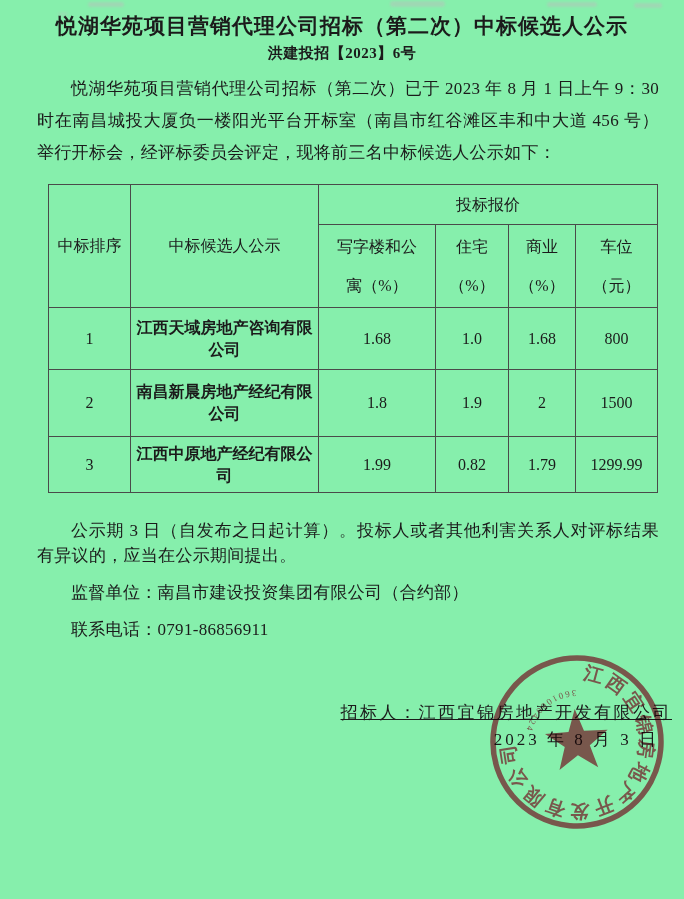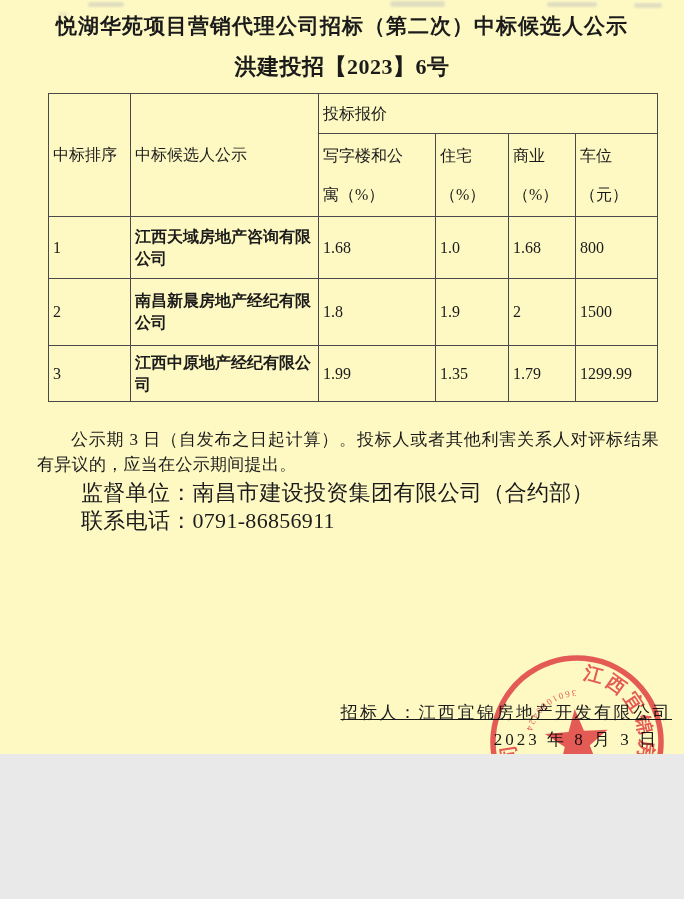--- a/index.html
+++ b/index.html
@@ -1,63 +1,63 @@
 <!DOCTYPE html>
 <html><head>
 <meta charset="utf-8">
 <style>
   html,body { margin:0; padding:0; background:#e9e9e9; }
   .page {
-    position:relative; width:684px; height:754px; margin:0 auto;
-    background:#fef9c3; color:#1b1b1b; overflow:hidden;
+    position:relative; width:684px; height:899px; margin:0 auto;
+    background:#86efac; color:#1b1b1b; overflow:hidden;
     font-family:"Liberation Serif", serif;
   }
   
   .speck { position:absolute; background:#bdbdbd; opacity:.45; border-radius:3px; filter:blur(1.2px); }
   .sp1 { left:88px;  top:2px;  width:36px; height:5px; }
   .sp2 { left:390px; top:1px;  width:55px; height:6px; }
   .sp3 { left:547px; top:2px;  width:50px; height:5px; }
   .sp4 { left:634px; top:3px;  width:28px; height:5px; }
   .sp5 { left:58px;  top:12px; width:10px; height:4px; opacity:.25; }
 
   .title {
     margin:12px 18px 0; text-align:center;
     font-size:21px; font-weight:bold; letter-spacing:1px; line-height:28px;
   }
   .doc-no {
-    margin-top:16px; text-align:center;
-    font-size:22px; font-weight:bold; line-height:22px; letter-spacing:0.5px;
+    margin-top:2px; text-align:center;
+    font-size:15px; font-weight:bold; line-height:22px; letter-spacing:0.5px;
   }
   .intro {
     margin:9px 25px 0 37px; font-size:17px; line-height:32px;
     text-align:justify; text-indent:2em; letter-spacing:0.3px;
   }
 
   table.bid {
     border-collapse:collapse; table-layout:fixed;
     margin:15px 0 0 48px; width:609px; font-size:16px;
   }
   table.bid td {
-    border:1px solid #4a4a4a; vertical-align:middle;
+    border:1px solid #4a4a4a; text-align:center; vertical-align:middle;
     padding:2px 4px; line-height:22px;
   }
   tr.h1 { height:40px; }
   tr.h2 { height:80px; }
   tr.h2 .cl { line-height:39px; }
   tr.r1 { height:62px; }
   tr.r2 { height:67px; }
   tr.r3 { height:56px; }
   td.candidate { padding:2px 10px;font-weight:bold; }
 
   .notice {
     margin:25px 25px 0 37px; font-size:17px; line-height:25px;
     text-align:justify; text-indent:2em; letter-spacing:0.3px;
   }
   .contact-line {
-    margin:3px 25px 0 37px; font-size:22px; line-height:25px;
+    margin:12px 25px 0 37px; font-size:17px; line-height:25px;
     text-indent:2em; letter-spacing:0.3px;
   }
 
   .tenderer {
     position:absolute; top:701px; right:12px;
     font-size:17px; letter-spacing:2.5px; white-space:nowrap;text-decoration:underline;
   }
   .sign-date {
     position:absolute; top:728px; right:25px;
     font-size:17px; letter-spacing:3px; white-space:nowrap;
@@ -77,20 +77,21 @@
 <div class="page">
 
   <div class="speck sp1"></div>
   <div class="speck sp2"></div>
   <div class="speck sp3"></div>
   <div class="speck sp4"></div>
   <div class="speck sp5"></div>
 
   <div class="title">悦湖华苑项目营销代理公司招标（第二次）中标候选人公示</div>
   <div class="doc-no">洪建投招【2023】6号</div>
+  <p class="intro">悦湖华苑项目营销代理公司招标（第二次）已于 2023 年 8 月 1 日上午 9：30 时在南昌城投大厦负一楼阳光平台开标室（南昌市红谷滩区丰和中大道 456 号）举行开标会，经评标委员会评定，现将前三名中标候选人公示如下：</p>
 
   <table class="bid">
     <colgroup>
       <col style="width:82px">
         <col style="width:188px">
         <col style="width:117px">
       <col style="width:73px">
         <col style="width:67px">
         <col style="width:82px">
     </colgroup>
@@ -131,21 +132,21 @@
         <td class="candidate">南昌新晨房地产经纪有限公司</td>
         <td>1.8</td>
         <td>1.9</td>
         <td>2</td>
         <td>1500</td>
       </tr>
       <tr class="r3">
         <td>3</td>
         <td class="candidate">江西中原地产经纪有限公司</td>
         <td>1.99</td>
-        <td>1.35</td>
+        <td>0.82</td>
         <td>1.79</td>
         <td>1299.99</td>
       </tr>
     </tbody>
   </table>
 
   <p class="notice">公示期 3 日（自发布之日起计算）。投标人或者其他利害关系人对评标结果有异议的，应当在公示期间提出。</p>
   <div class="contact-line">监督单位：南昌市建设投资集团有限公司（合约部）</div>
   <div class="contact-line">联系电话：0791-86856911</div>
 

